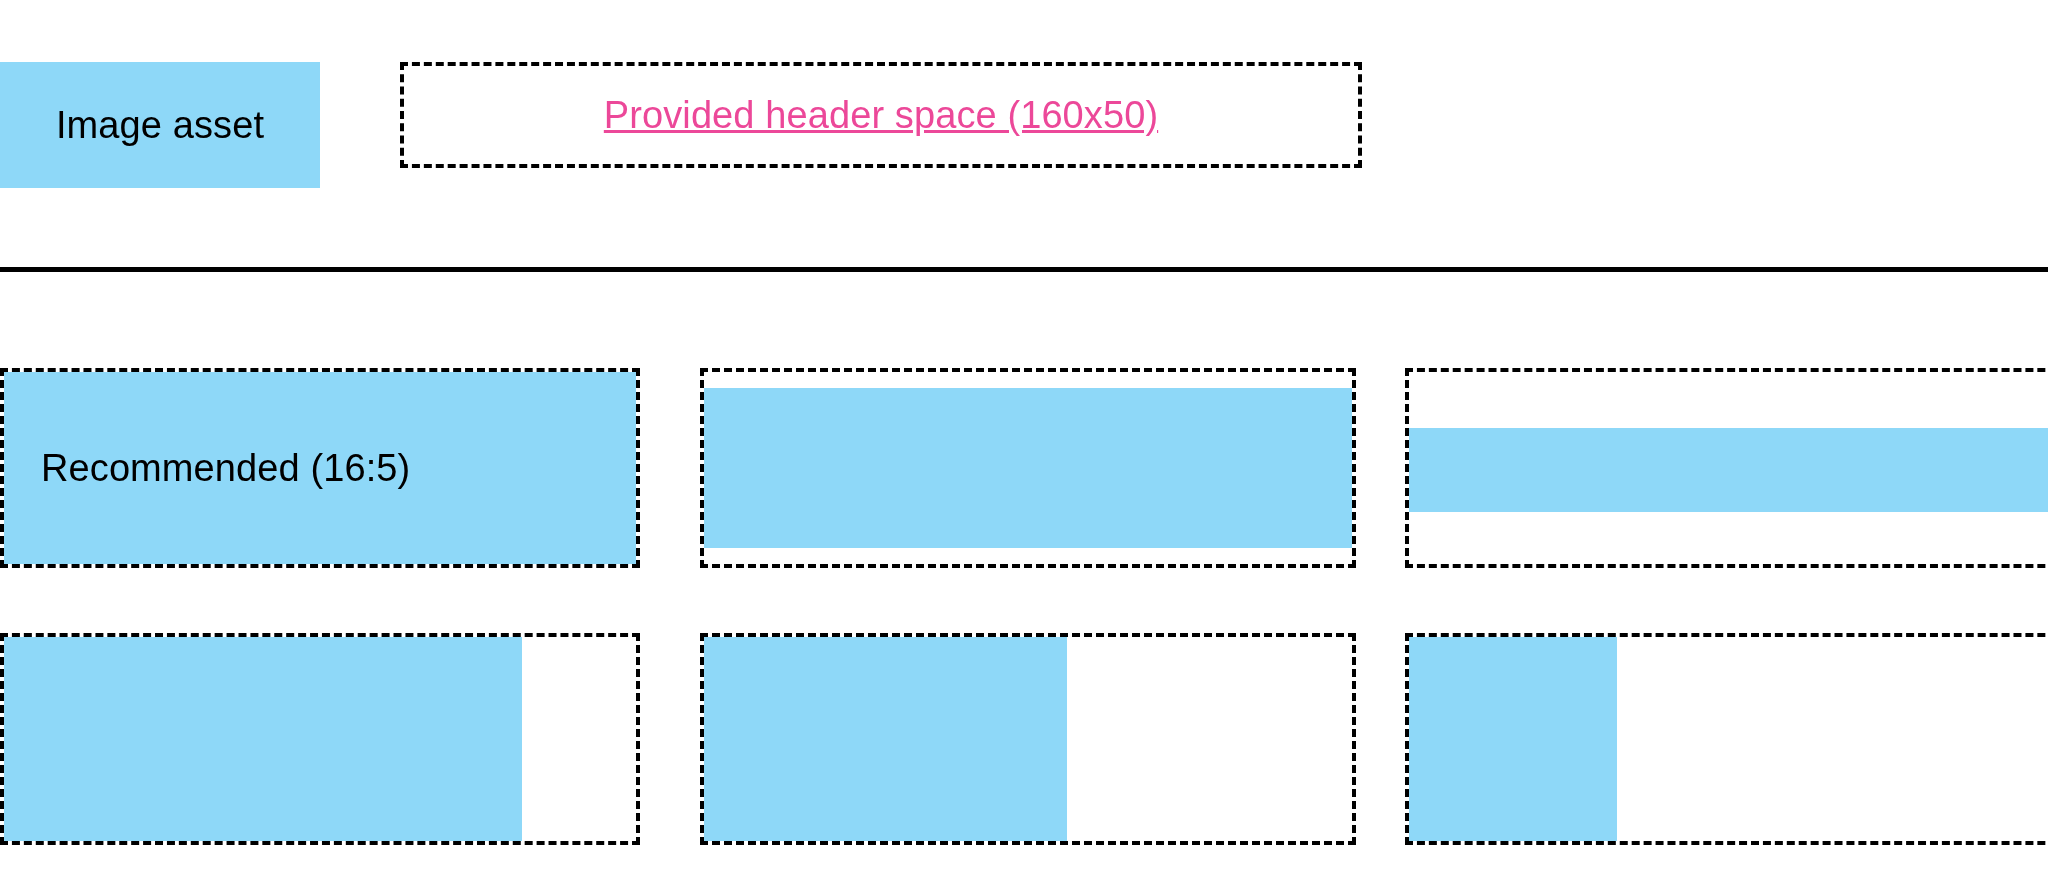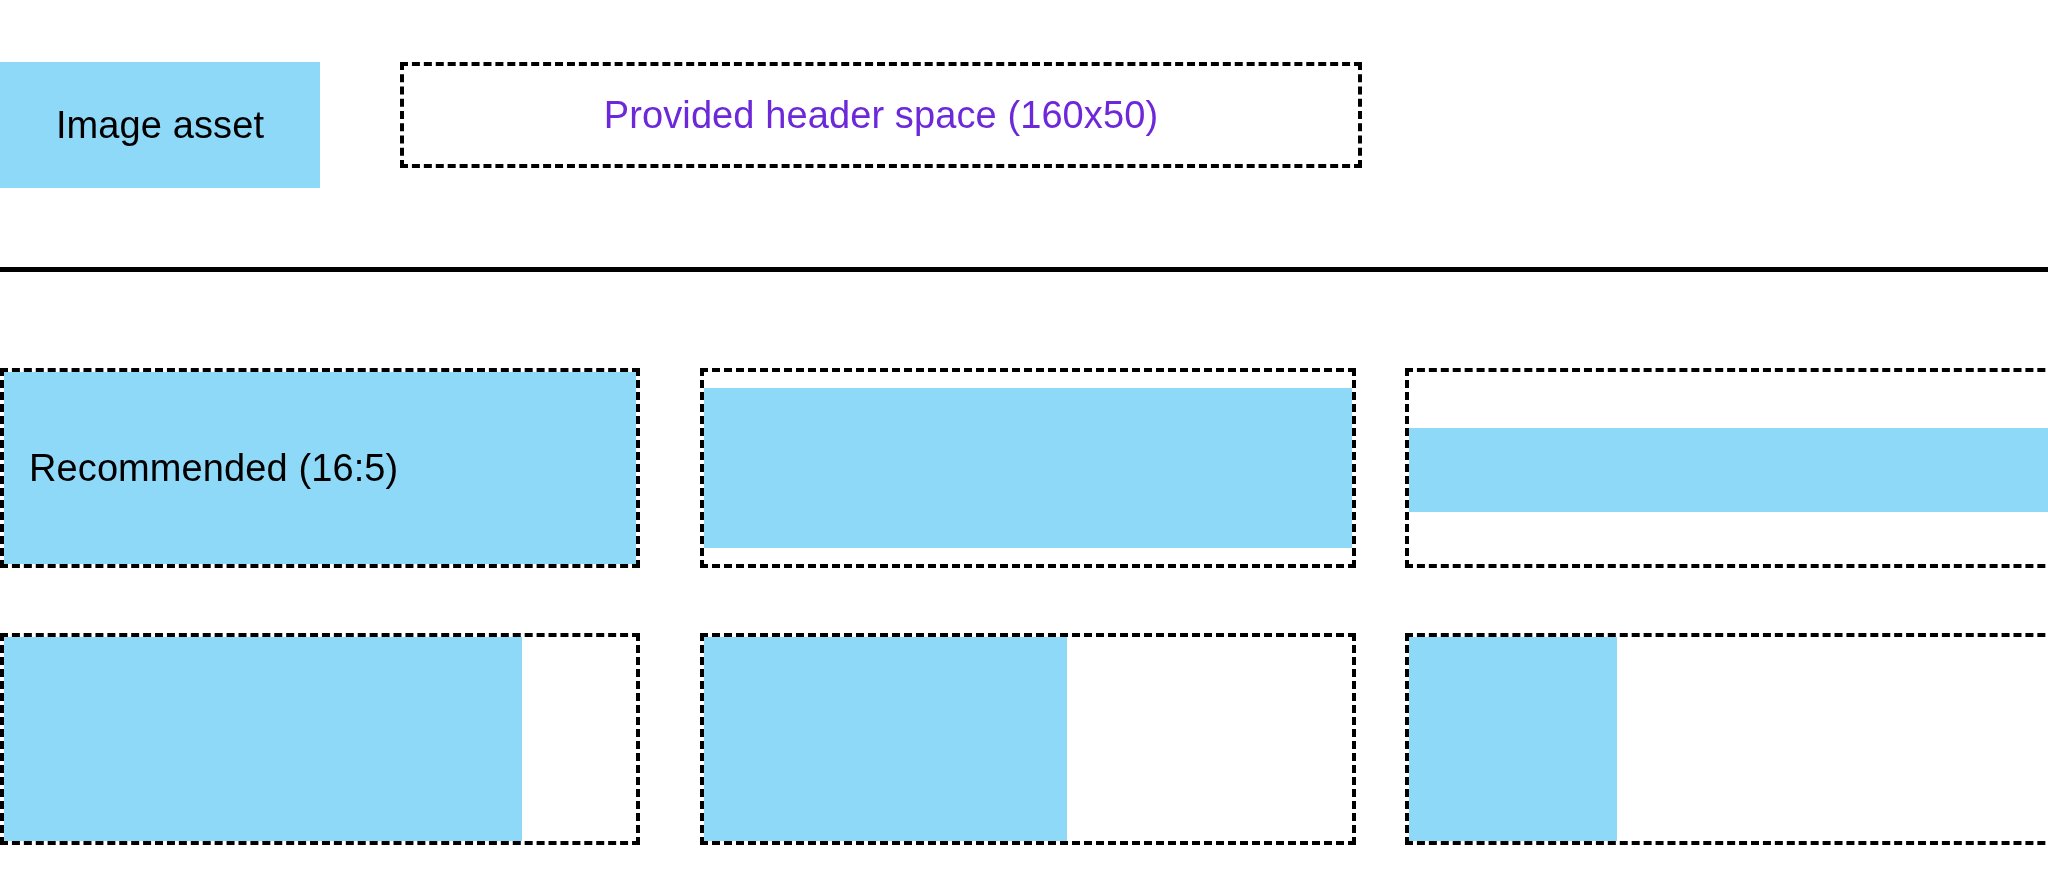--- a/index.html
+++ b/index.html
@@ -59,21 +59,22 @@
     border: 4px dashed #000000;
     background: #ffffff;
     display: flex;
     align-items: center;
     justify-content: center;
   }
   .header-space-box .label {
     font-size: 38px;
     line-height: 1;
     letter-spacing: 0.1px;
-    color: #6d28d9;
+    color: #ec4899;
+    text-decoration: underline;
   }
 
   
   .divider {
     position: absolute;
     left: 0;
     top: 267px;
     width: 100%;
     height: 5px;
     background: #000000;
@@ -144,20 +145,21 @@
 
   .frame-label {
     position: relative;
     z-index: 2;
     align-self: center;
     padding-left: 25px;
     font-size: 38px;
     line-height: 1;
     letter-spacing: 0.1px;
     color: #000000;
+    margin-left: 12px;
   }
 </style>
 </head>
 <body>
 
 <div class="canvas">
 
   <div class="header-row">
 
     <div class="image-asset-chip">

